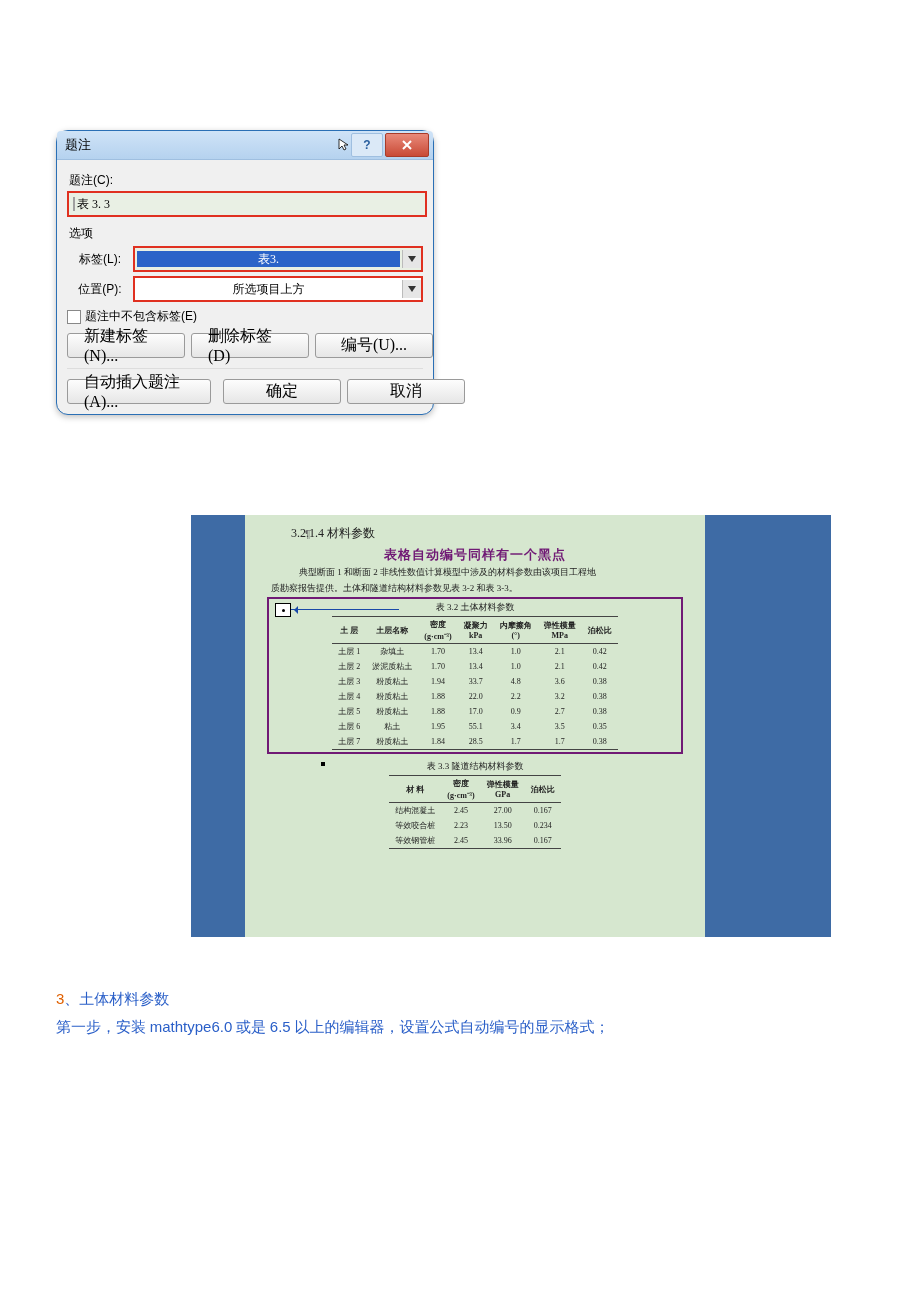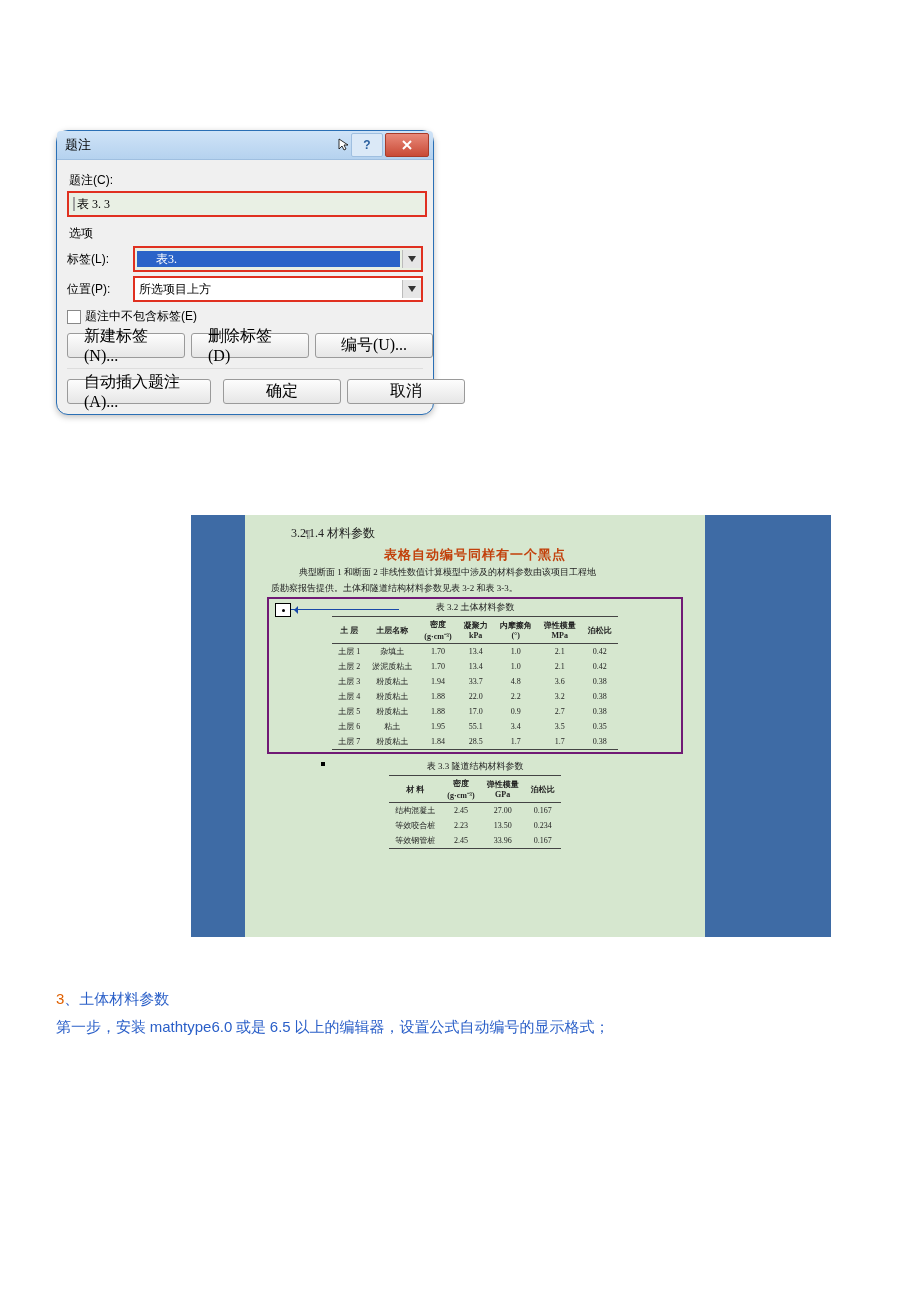--- a/index.html
+++ b/index.html
@@ -56,21 +56,21 @@
   .caption-input {
     width: 348px; height: 22px;
     border: 2px solid #e03020;
     background: #e9f0e4;
     padding: 0 4px;
     display:flex; align-items:center;
     font-family: SimSun, serif;
   }
   .caption-input .marker { background: #a0a0a0; width:2px; height:14px; display:inline-block; margin-right:2px;}
   .section-title { margin: 8px 0 4px 2px; }
-  .row { display:flex; align-items:center; margin: 4px 0; }
+  .row { display:flex; align-items:center; margin: 4px 0; text-align: center; }
   .row .lbl { width: 66px; }
   .combo {
     flex:1; height:22px; border:2px solid #e03020; background:#e9f0e4;
     display:flex; align-items:center; font-family: SimSun, serif;
   }
   .combo.sel { background:#fff; }
   .combo .sel-text { flex:1; padding:0 19px; background:#2a63c8; color:#fff; height:16px; line-height:16px; margin:2px;}
   .combo .plain-text { flex:1; padding:0 4px; }
   .combo .arrow {
     width:18px; height:18px; background:#e6e6e6; border-left:1px solid #bbb;
@@ -102,21 +102,21 @@
     overflow:hidden;
   }
   .docshot-inner {
     position:absolute; left:54px; top:0; right:126px; bottom:0;
     background:#d6e7cf;
     padding: 10px 6px 6px 6px;
   }
   .para-mark { position:absolute; left:60px; top:14px; font-size:10px; color:#666;}
   .doc-heading { font-family: SimSun, serif; font-size:12px; margin-left:40px; }
   .callout {
-    font-family: SimHei, sans-serif; font-weight:bold; color:#c2410c;
+    font-family: SimHei, sans-serif; font-weight:bold; color:#701a75;
     font-size:13px; text-align:center; margin:4px 0 2px 0;
     letter-spacing:1px;
   }
   .bodytext { font-family: SimSun, serif; font-size:9px; text-align:left; margin:2px 20px 2px 48px; line-height:1.5;}
   .table32wrap {
     border: 2px solid #701a75;
     margin: 2px 16px 6px 16px;
     padding: 2px 0 2px 0;
     position:relative;
   }

